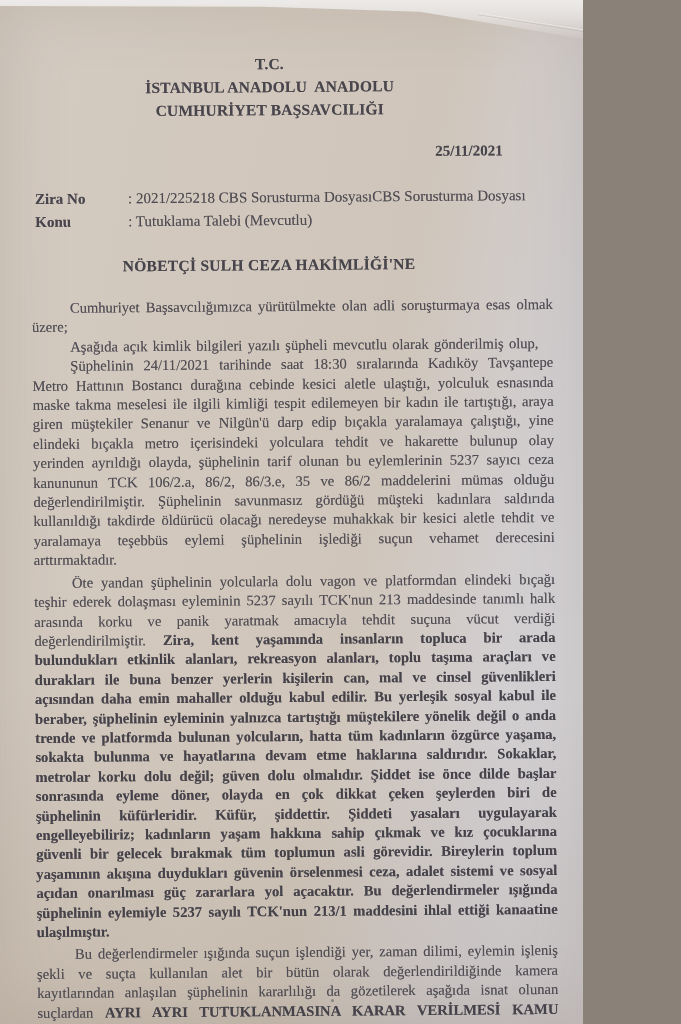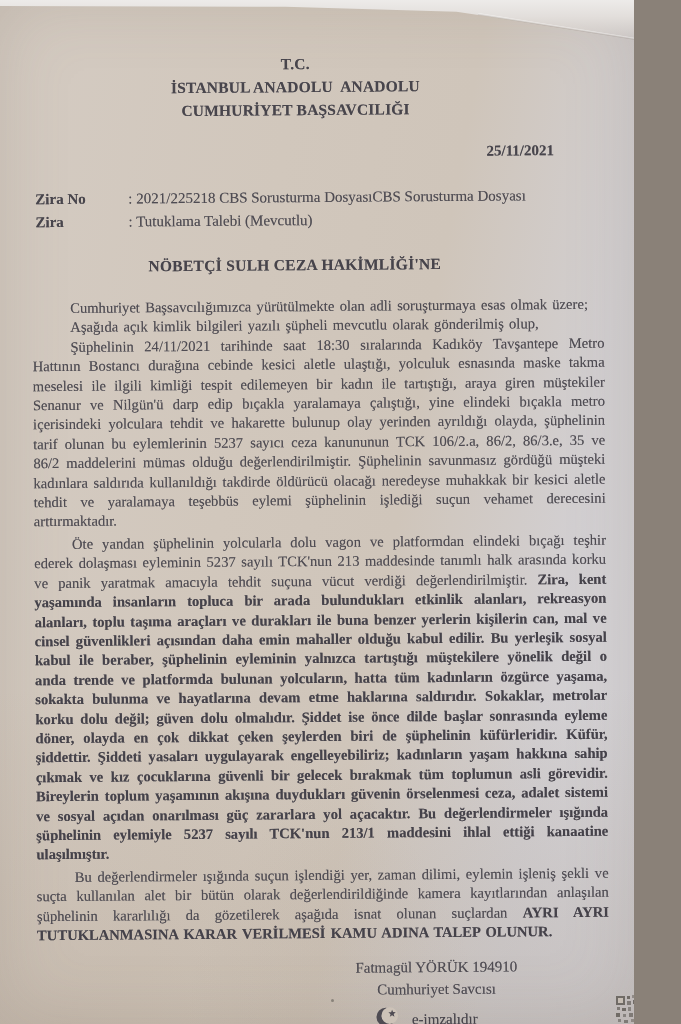--- a/index.html
+++ b/index.html
@@ -1,18 +1,18 @@
 <!DOCTYPE html>
 <html><head>
 <meta charset="utf-8">
 <style>
   html,body{margin:0;padding:0;background:#8a8178;}
   .page{
     position:relative;
-    width:634px;height:1024px;
+    width:583px;height:1024px;
     overflow:hidden;
     font-family:"Liberation Serif","DejaVu Serif",serif;
     color:#4f4c53;
     background:
       radial-gradient(120% 60% at 10% 100%, rgba(150,130,110,0.18), rgba(0,0,0,0) 55%),
       radial-gradient(120% 60% at 95% 100%, rgba(140,122,104,0.20), rgba(0,0,0,0) 55%),
       linear-gradient(100deg,#d4cbc2 0%, #d1c7bc 38%, #cfc5ba 60%, #d2cfd1 82%, #d8d7dc 100%);
     box-shadow: inset 0 0 70px rgba(115,100,85,0.20);
   }
   
@@ -65,21 +65,21 @@
       <div>T.C.</div>
       <div class="pre">İSTANBUL ANADOLU  ANADOLU</div>
       <div>CUMHURİYET BAŞSAVCILIĞI</div>
     </div>
 
     <div class="date-row">25/11/2021</div>
 
     <div class="meta">
       <div class="lbl">Zira No</div>
       <div>: 2021/225218 CBS Sorusturma DosyasıCBS Sorusturma Dosyası</div>
-      <div class="lbl">Zira</div>
+      <div class="lbl">Konu</div>
       <div>: Tutuklama Talebi (Mevcutlu)</div>
     </div>
 
     <div class="title">NÖBETÇİ SULH CEZA HAKİMLİĞİ'NE</div>
 
     <p class="par first">Cumhuriyet Başsavcılığımızca yürütülmekte olan adli soruşturmaya esas olmak üzere;</p>
     <p class="par">Aşağıda açık kimlik bilgileri yazılı şüpheli mevcutlu olarak gönderilmiş olup,</p>
     <p class="par">Şüphelinin 24/11/2021 tarihinde saat 18:30 sıralarında Kadıköy Tavşantepe Metro Hattının Bostancı durağına cebinde kesici aletle ulaştığı, yolculuk esnasında maske takma meselesi ile ilgili kimliği tespit edilemeyen bir kadın ile tartıştığı, araya giren müştekiler Senanur ve Nilgün'ü darp edip bıçakla yaralamaya çalıştığı, yine elindeki bıçakla metro içerisindeki yolculara tehdit ve hakarette bulunup olay yerinden ayrıldığı olayda, şüphelinin tarif olunan bu eylemlerinin 5237 sayıcı ceza kanununun TCK 106/2.a, 86/2, 86/3.e, 35 ve 86/2 maddelerini mümas olduğu değerlendirilmiştir. Şüphelinin savunmasız gördüğü müşteki kadınlara saldırıda kullanıldığı takdirde öldürücü olacağı neredeyse muhakkak bir kesici aletle tehdit ve yaralamaya teşebbüs eylemi şüphelinin işlediği suçun vehamet derecesini arttırmaktadır.</p>
 
     <p class="par gap"><span>Öte yandan şüphelinin yolcularla dolu vagon ve platformdan elindeki bıçağı teşhir ederek dolaşması eyleminin 5237 sayılı TCK'nun 213 maddesinde tanımlı halk arasında korku ve panik yaratmak amacıyla tehdit suçuna vücut verdiği değerlendirilmiştir. </span><span class="b">Zira, kent yaşamında insanların topluca bir arada bulundukları etkinlik alanları, rekreasyon alanları, toplu taşıma araçları ve durakları ile buna benzer yerlerin kişilerin can, mal ve cinsel güvenlikleri açısından daha emin mahaller olduğu kabul edilir. Bu yerleşik sosyal kabul ile beraber, şüphelinin eyleminin yalnızca tartıştığı müştekilere yönelik değil o anda trende ve platformda bulunan yolcuların, hatta tüm kadınların özgürce yaşama, sokakta bulunma ve hayatlarına devam etme haklarına saldırıdır. Sokaklar, metrolar korku dolu değil; güven dolu olmalıdır. Şiddet ise önce dilde başlar sonrasında eyleme döner, olayda en çok dikkat çeken şeylerden biri de şüphelinin küfürleridir. Küfür, şiddettir. Şiddeti yasaları uygulayarak engelleyebiliriz; kadınların yaşam hakkına sahip çıkmak ve kız çocuklarına güvenli bir gelecek bırakmak tüm toplumun asli görevidir. Bireylerin toplum yaşamının akışına duydukları güvenin örselenmesi ceza, adalet sistemi ve sosyal açıdan onarılması güç zararlara yol açacaktır. Bu değerlendirmeler ışığında şüphelinin eylemiyle 5237 sayılı TCK'nun 213/1 maddesini ihlal ettiği kanaatine ulaşılmıştır.</span></p>

